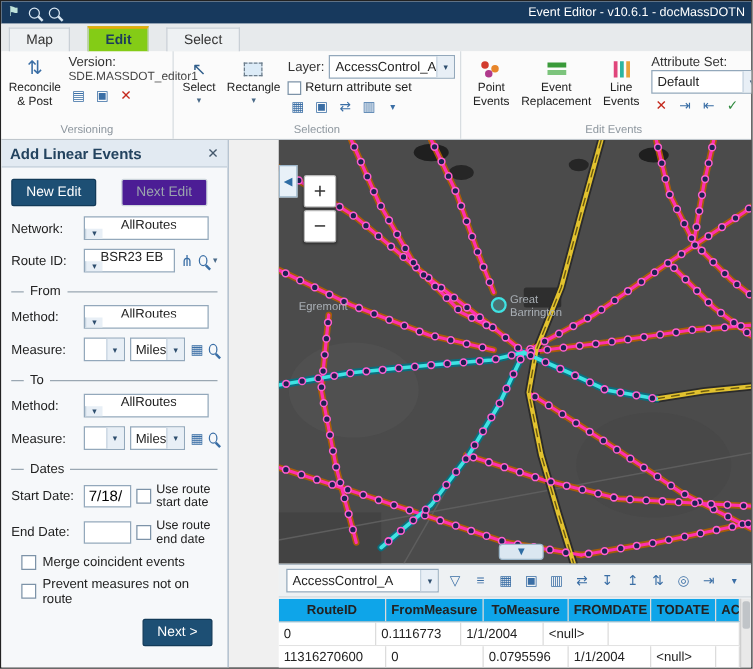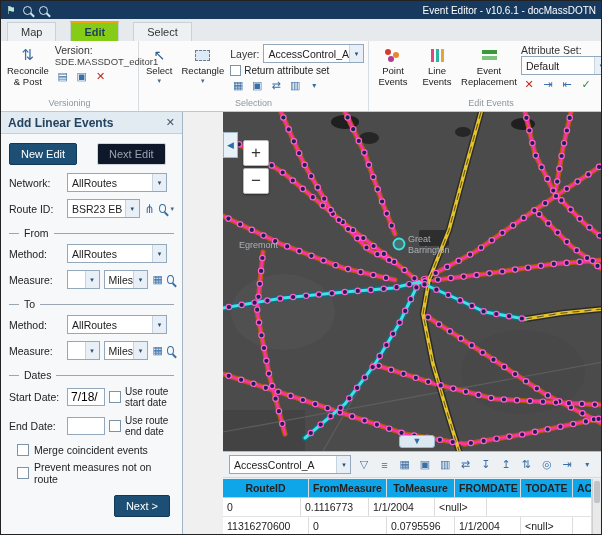--- a/index.html
+++ b/index.html
@@ -49,24 +49,24 @@
   .bars3 i { width:3px; height:13px; display:block; }
   .repl i { display:block; width:15px; height:4px; margin:2px 0; }
 
   
   .left-panel { position:absolute; top:111px; left:0; width:182px; bottom:0; background:#f6f8fa; border-right:1px solid #a3b4c4; overflow:hidden; }
   .panel-header { height:22px; background:#e2eaf2; border-bottom:1px solid #c3cfda; display:flex; align-items:center; padding:0 7px; }
   .panel-header .ph-title { font-size:12px; font-weight:bold; color:#23435f; flex:1; }
   .panel-header .close { font-size:11px; color:#44586c; }
   .pbtn-row { display:flex; gap:20px; margin:9px 8px 8px; }
   .btn-primary { background:#1d4f74; color:#fff; border:1px solid #123a58; font-size:11px; padding:4px 11px; border-radius:2px; }
-  .btn-disabled { background:#0f172a; color:#9aa4ad; border:1px solid #cdd5dc; font-size:11px; padding:4px 11px; border-radius:2px; }
+  .btn-disabled { background:#4c1d95; color:#9aa4ad; border:1px solid #cdd5dc; font-size:11px; padding:4px 11px; border-radius:2px; }
   .frow { display:flex; align-items:center; margin:0 8px 7px; gap:4px; }
   .frow .flabel { width:54px; flex:none; font-size:10.5px; color:#222; }
-  .dd.w100 { width:100px; } .dd.w46 { width:46px; }
+  .dd.w100 { width:100px;flex-direction:column; } .dd.w46 { width:46px; }
   .section { display:flex; align-items:center; margin:9px 8px 5px; font-size:10.5px; color:#222; }
   .section::before { content:""; width:10px; height:1px; background:#9aa7b2; margin-right:5px; }
   .section::after { content:""; flex:1; height:1px; background:#9aa7b2; margin-left:5px; }
   .input { height:18px; border:1px solid #93a8bb; background:#fff; font-size:12px; padding:0 3px; font-family:"Liberation Sans",sans-serif; }
   .cbl { font-size:10px; color:#222; }
   .cbrow { display:flex; align-items:center; gap:5px; margin:0 8px 5px 16px; }
   .next-row { display:flex; justify-content:flex-end; margin:10px 12px 0; }
 
   
   .map { position:absolute; top:111px; left:222px; right:0; height:339px; background:#4b4b4b; overflow:hidden; }
@@ -180,38 +180,38 @@
           <div class="bigbtn" style="width:40px;">
             <span class="bicon">
               <span class="dot3">
                   <i style="left:1px;top:1px;background:#d23b2e;"></i>
                   <i style="left:9px;top:4px;background:#e8862a;"></i>
                   <i style="left:4px;top:8px;background:#b03a8c;"></i>
                 </span>
             </span>
             <span>Point Events</span>
           </div>
+          <div class="bigbtn" style="width:56px;">
+            <span class="bicon repl">
+                <span>
+                  <i style="background:#3a9a3a;"></i>
+                  <i style="background:#7cc47c;"></i>
+                </span>
+              </span>
+            <span>Event Replacement</span>
+          </div>
           <div class="bigbtn" style="width:40px;">
             <span class="bicon">
               <span class="bars3">
                   <i style="background:#e0457b;"></i>
                   <i style="background:#2bb5a0;"></i>
                   <i style="background:#e8a23c;"></i>
                 </span>
             </span>
             <span>Line Events</span>
-          </div>
-          <div class="bigbtn" style="width:56px;">
-            <span class="bicon repl">
-                <span>
-                  <i style="background:#3a9a3a;"></i>
-                  <i style="background:#7cc47c;"></i>
-                </span>
-              </span>
-            <span>Event Replacement</span>
           </div>
           <div style="flex:1;min-width:0;">
             <div class="lbl">Attribute Set:</div>
             <div class="dd" style="width:88px;">
               <span class="val">Default</span>
               <span class="ddcaret">▾</span>
             </div>
             <div class="minirow">
               <span class="sicon red">✕</span>
               <span class="sicon">⇥</span>

